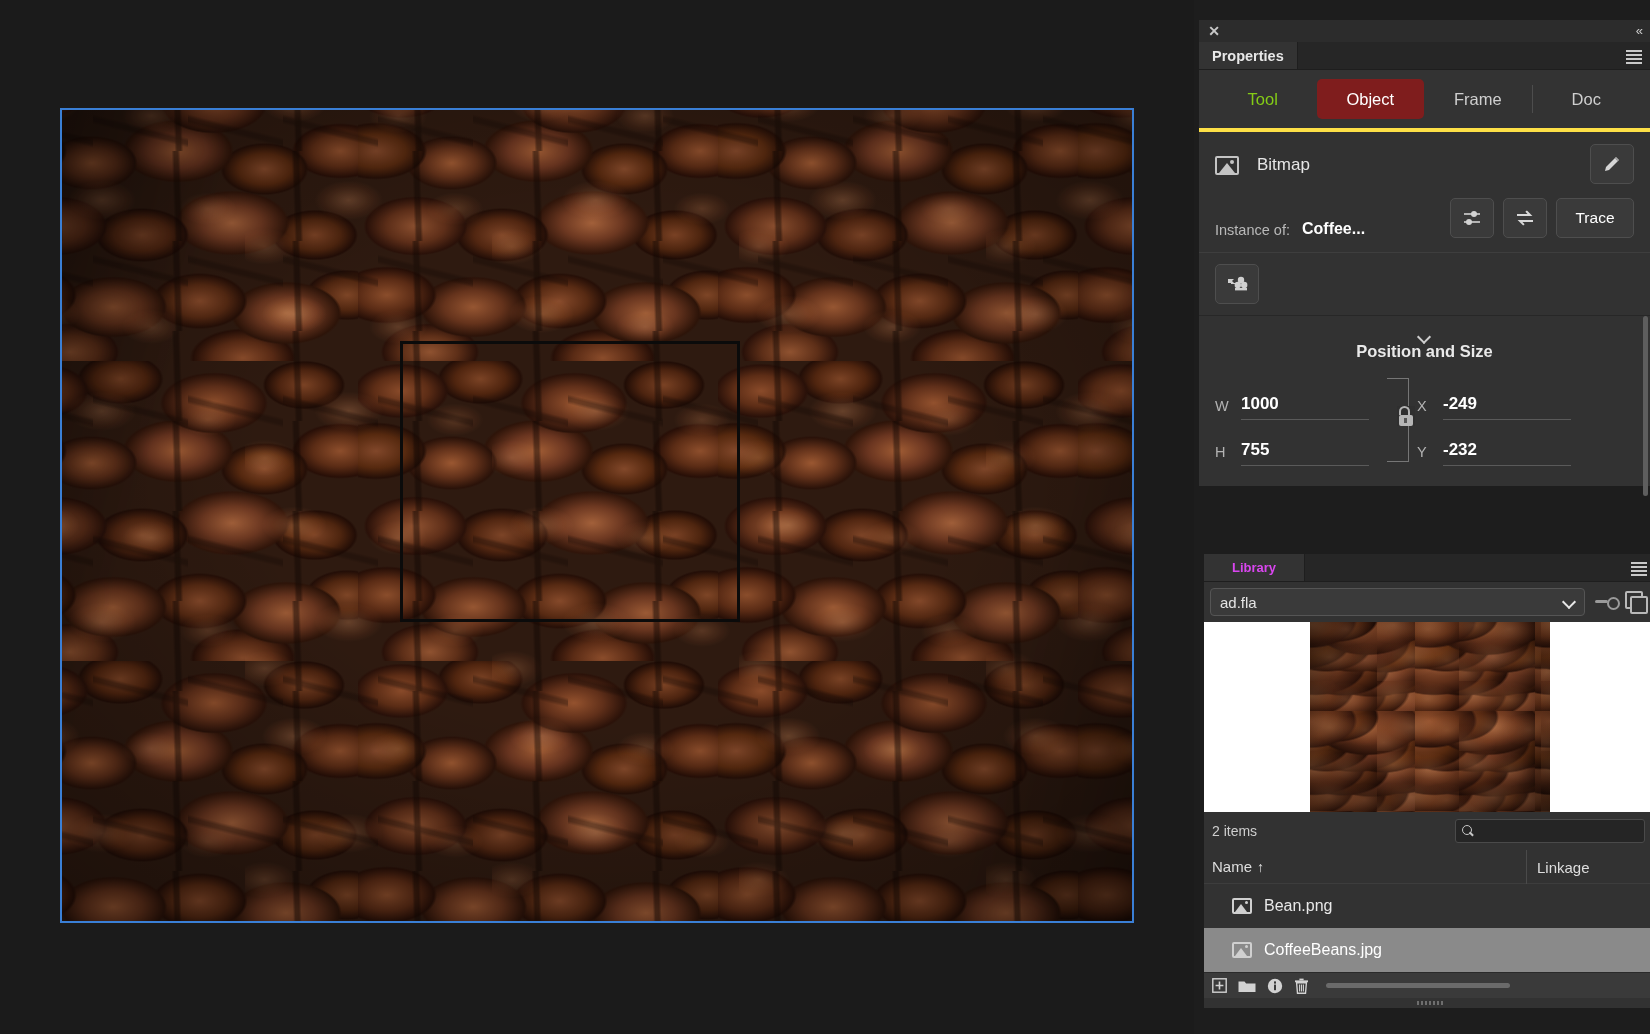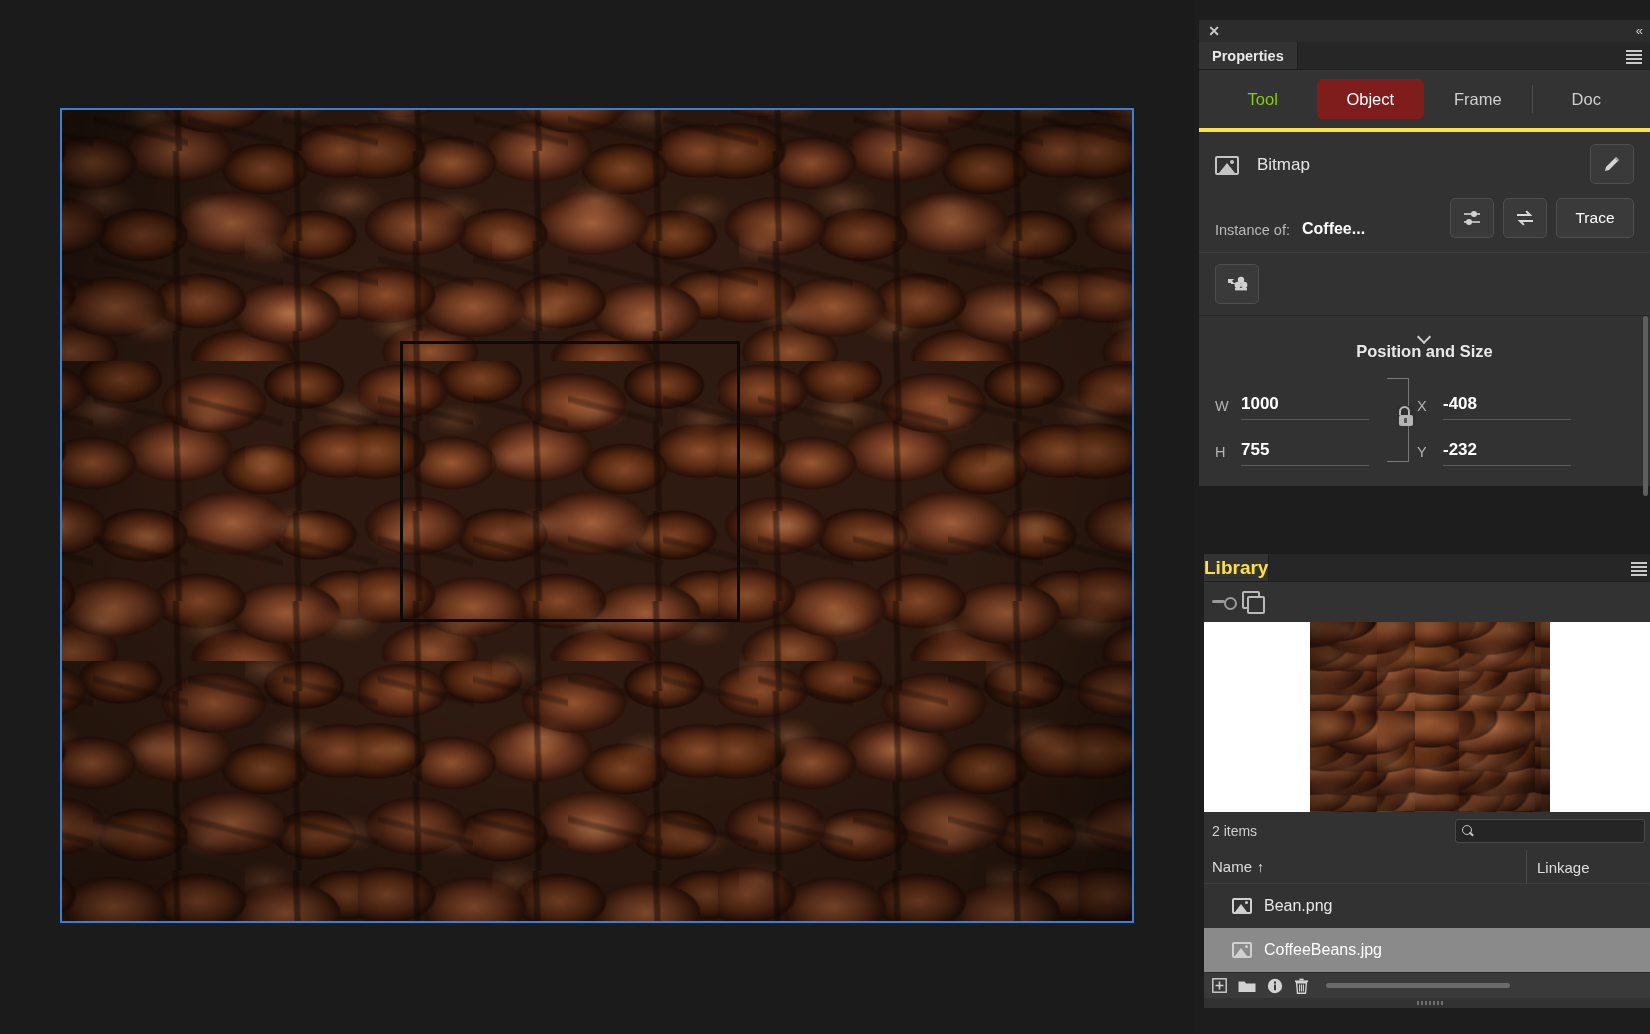--- a/index.html
+++ b/index.html
@@ -317,23 +317,23 @@
     width: 451px;
     background: #323232;
   }
   .lib-tabstrip {
     position: relative;
     height: 28px; background: #2c2c2c;
     border-bottom: 1px solid #1e1e1e;
     display: flex;
   }
   .lib-tabstrip .tab-active {
-    background: #333333; color: #fde047;
-    font-size: 19px; font-weight: bold;
-    padding: 0 0; display: flex; align-items: center; cursor: pointer;
+    background: #333333; color: #d946ef;
+    font-size: 13px; font-weight: bold;
+    padding: 0 28px; display: flex; align-items: center; cursor: pointer;
   }
   .lib-tabstrip .tab-rest { flex: 1; background: #262626; border-left: 1px solid #1e1e1e; }
 
   .lib-docrow {
     height: 40px; background: #323232;
     display: flex; align-items: center;
     padding: 0 8px 0 6px; gap: 8px;
   }
   .lib-select {
     flex: 1; height: 28px;
@@ -589,21 +589,21 @@
           <div class="link-bracket"></div>
           <div class="lock-icon">
             <div class="shackle"></div>
             <div class="body"></div>
           </div>
 
           <div class="ps-x">
             <div class="ps-row2">
               <div class="ps-lbl">X</div>
               <div class="ps-field">
-                <span>-408</span>
+                <span>-249</span>
               </div>
             </div>
             <div class="ps-row2">
               <div class="ps-lbl">Y</div>
               <div class="ps-field">
                 <span>-232</span>
               </div>
             </div>
           </div>
         </div>
@@ -618,20 +618,24 @@
           <div class="tab-rest"></div>
           <div class="panel-menu-icon">
             <i></i>
               <i></i>
               <i></i>
               <i></i>
           </div>
         </div>
 
         <div class="lib-docrow">
+          <div class="lib-select">
+            <span>ad.fla</span>
+            <div class="sel-chev"></div>
+          </div>
           <div class="pin-icon"></div>
           <div class="copy-icon"></div>
         </div>
 
         <div class="lib-preview">
           <div class="preview-img">
             <div class="beans-bg" style="position:absolute;inset:0;">
               <div class="beans-layer beans-l1" style="background-size:120px 100px;"></div>
               <div class="beans-layer beans-l2" style="background-size:82px 70px;"></div>
               <div class="beans-layer beans-l3"></div>

